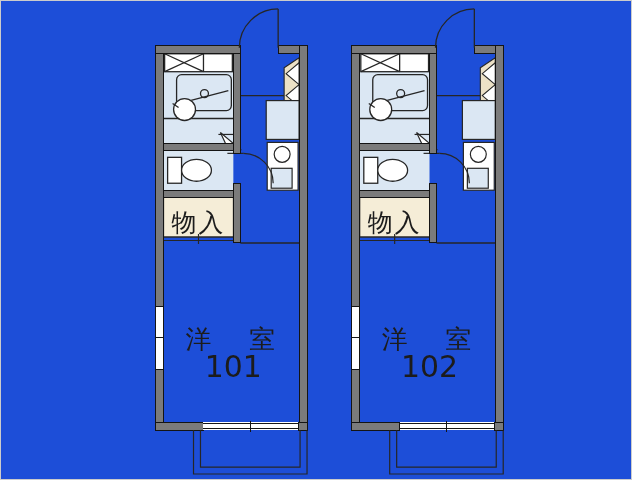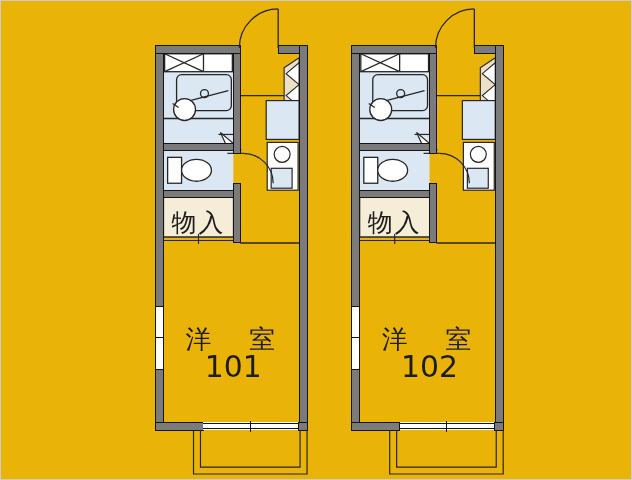--- a/index.html
+++ b/index.html
@@ -1,20 +1,20 @@
 <!DOCTYPE html>
 <html><head>
 <meta charset="utf-8">
 <style>
   html,body{margin:0;padding:0;background:#ffffff;}
   .canvas{
     position:relative;
     width:630px;height:478px;
     border:1px solid #cccccc;
-    background:#eab308;
+    background:#1d4ed8;
     font-family:"DejaVu Sans", sans-serif;
     text-align:center;
   }
   svg text{
     font-family:"DejaVu Sans", sans-serif;
     fill:#1c1c1c;
   }
   text.closet-label{ font-size:25px; letter-spacing:2px; }
   text.room-label{ font-size:26px; letter-spacing:6px; }
   text.room-number{ font-size:30px; }

